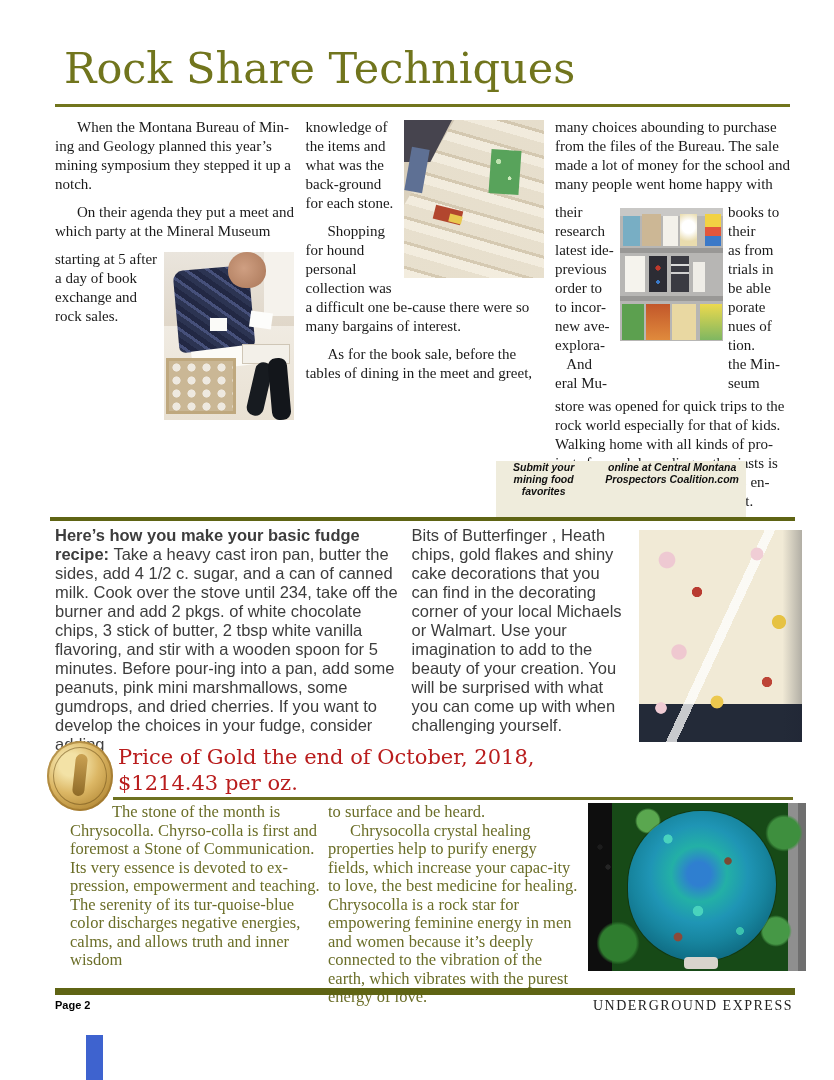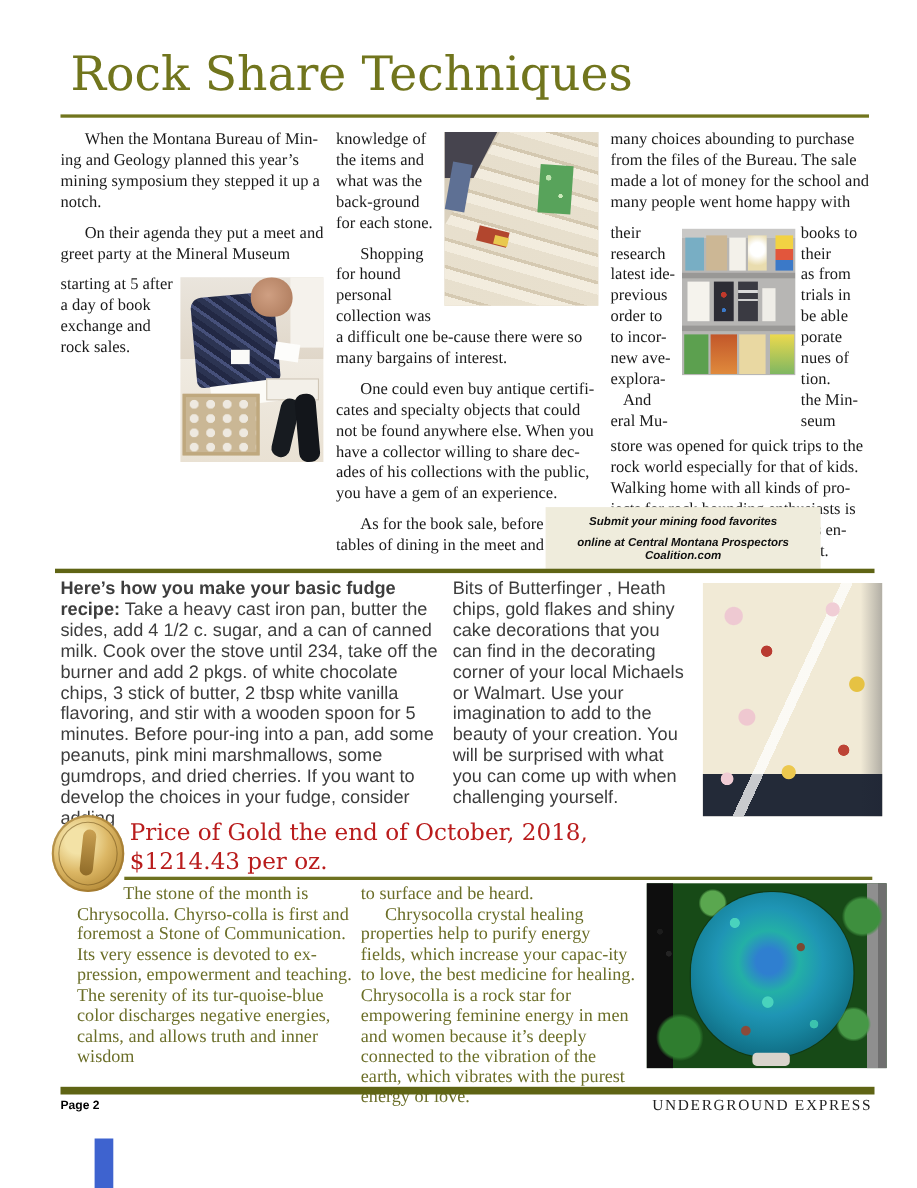--- a/index.html
+++ b/index.html
@@ -70,21 +70,21 @@
   .sp-b9{left:73px;top:54px;width:12px;height:30px;background:#efede7}
   .sp-b10{left:2px;top:96px;width:22px;height:36px;background:#5ca04f}
   .sp-b11{left:26px;top:96px;width:24px;height:36px;background:linear-gradient(180deg,#c2572a,#e08a3c)}
   .sp-b12{left:52px;top:96px;width:24px;height:36px;background:#e9d8a2}
   .sp-b13{right:1px;top:96px;width:22px;height:36px;background:linear-gradient(180deg,#ecd94e,#7fb761)}
 
   
   .fudge-head{position:absolute;left:55px;top:470px;font-family:"DejaVu Serif",serif;
      font-size:33px;color:#71751d}
   .note{position:absolute;left:496px;top:461px;width:250px;height:56px;background:#efecdc;
-     display:flex;flex-direction:column;justify-content:center;gap:7px;text-align:center;
+     display:flex;justify-content:center;gap:7px;text-align:center;
      font-family:"Liberation Sans",sans-serif;font-style:italic;font-weight:bold;font-size:10.5px;color:#101010}
   .fudge-rule{position:absolute;left:50px;top:517px;width:745px;height:4px;background:#5f6414}
   .recipe{position:absolute;left:55px;top:526px;width:747px;display:flex;gap:9px;
      font-family:"Liberation Sans",sans-serif;font-size:16.5px;line-height:19px;color:#3d3d3d}
   .rcA{width:350px}.rcB{width:220px}
   .bold{font-weight:bold}
   .fudge-photo{width:163px;height:212px;margin-top:4px;flex:0 0 auto;background-color:#f1ead6;
     background-image:
       radial-gradient(circle 13px at 28px 30px,#eec9d2 0 60%,transparent 68%),
       radial-gradient(circle 10px at 118px 24px,#f0cdd5 0 60%,transparent 68%),
@@ -151,21 +151,21 @@
 
 <div class="page">
 
   <div class="title">Rock Share Techniques</div>
   <div class="title-rule"></div>
 
   <div class="article">
 
     <div class="acol1">
       <p class="indent">When the Montana Bureau of Min-ing and Geology planned this year’s mining symposium they stepped it up a notch.</p>
-      <p class="indent">On their agenda they put a meet and greet party at the Mineral Museum</p>
+      <p class="indent">On their agenda they put a meet and which party at the Mineral Museum</p>
       <div class="photo man-photo">
         <div class="mp-wall"></div>
         <div class="mp-shirt"></div>
         <div class="mp-head"></div>
         <div class="mp-tag"></div>
         <div class="mp-tag2"></div>
         <div class="mp-paper"></div>
         <div class="mp-box"></div>
         <div class="mp-rocks"></div>
         <div class="mp-binoc1"></div>
@@ -178,21 +178,20 @@
       <div class="photo books-photo">
         <div class="bp-rows"></div>
         <div class="bp-corner"></div>
         <div class="bp-jeans"></div>
         <div class="bp-green"></div>
         <div class="bp-red"></div>
         <div class="bp-note"></div>
       </div>
       <p>knowledge of the items and what was the back-ground for each stone.</p>
       <p class="indent">Shopping for hound personal collection was a difficult one be-cause there were so many bargains of interest.</p>
-      <p class="indent">One could even buy antique certifi-cates and specialty objects that could not be found anywhere else. When you have a collector willing to share dec-ades of his collections with the public, you have a gem of an experience.</p>
       <p class="indent">As for the book sale, before the tables of dining in the meet and greet,</p>
     </div>
 
     <div class="acol3">
       <p>many choices abounding to purchase from the files of the Bureau. The sale made a lot of money for the school and many people went home happy with</p>
       <div class="wrap3">
         <div class="w3l">their
 research
 latest ide-
 previous

